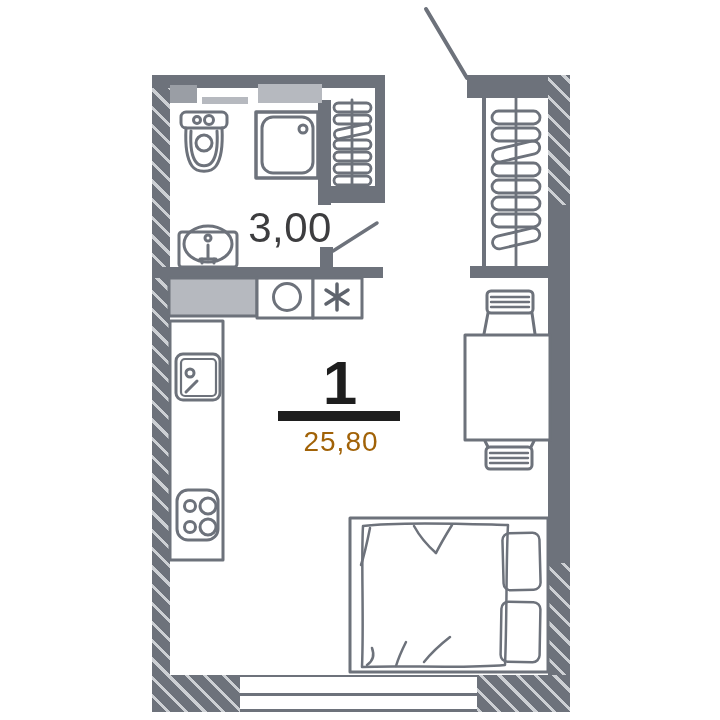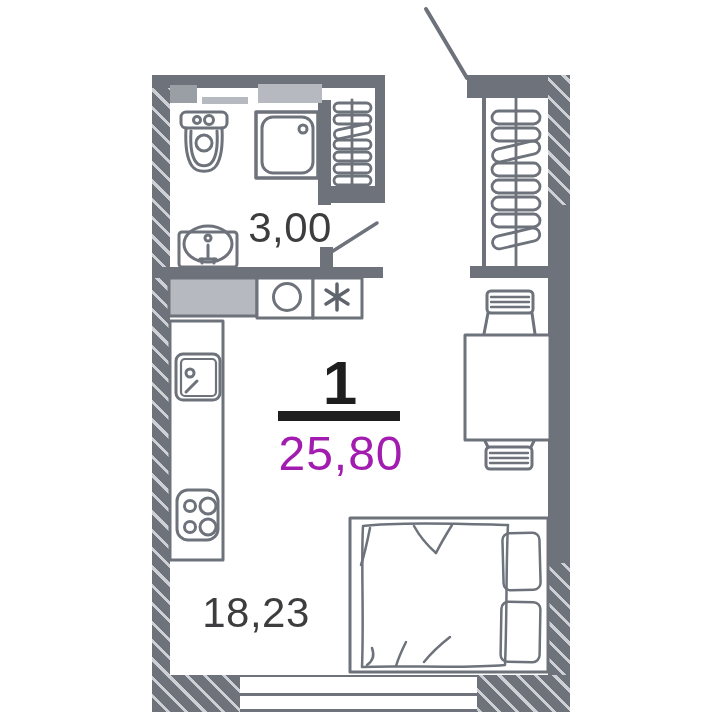--- a/index.html
+++ b/index.html
@@ -19,21 +19,21 @@
   .room-label{
     position:absolute;color:#3d3d3f;font-size:42px;letter-spacing:0.5px;
     transform:translateX(-50%);white-space:nowrap;
   }
   .rooms-count{
     position:absolute;color:#1e1e1e;font-size:62px;font-weight:800;
     transform:translateX(-50%);
   }
   .fraction-line{position:absolute;background:#1e1e1e;}
   .total-area{
-    position:absolute;color:#a21caf;font-size:48px;letter-spacing:1px;
+    position:absolute;color:#a16207;font-size:28px;letter-spacing:1px;
     transform:translateX(-50%);white-space:nowrap;text-align:right;
   }
   svg.fixtures{position:absolute;left:0;top:0;width:720px;height:720px;}
   svg.fixtures *{vector-effect:none;}
 </style>
 </head>
 <body>
 
 <div class="stage">
 
@@ -186,19 +186,18 @@
 
     <g>
       <line x1="467" y1="78" x2="426" y2="9" stroke-width="4"></line>
     </g>
     <g>
       <line x1="333" y1="251" x2="377" y2="223" stroke-width="3.5"></line>
     </g>
   </svg>
 
   <div class="room-label" style="left:290px;top:204px;">3,00</div>
-  <div class="room-label" style="left:256px;top:589px;">18,23</div>
 
   <div class="rooms-count" style="left:340px;top:347px;">1</div>
   <div class="fraction-line" style="left:278px;top:411px;width:122px;height:10px;"></div>
   <div class="total-area" style="left:341px;top:426px;">25,80</div>
 
 </div>
 
 </body></html>

